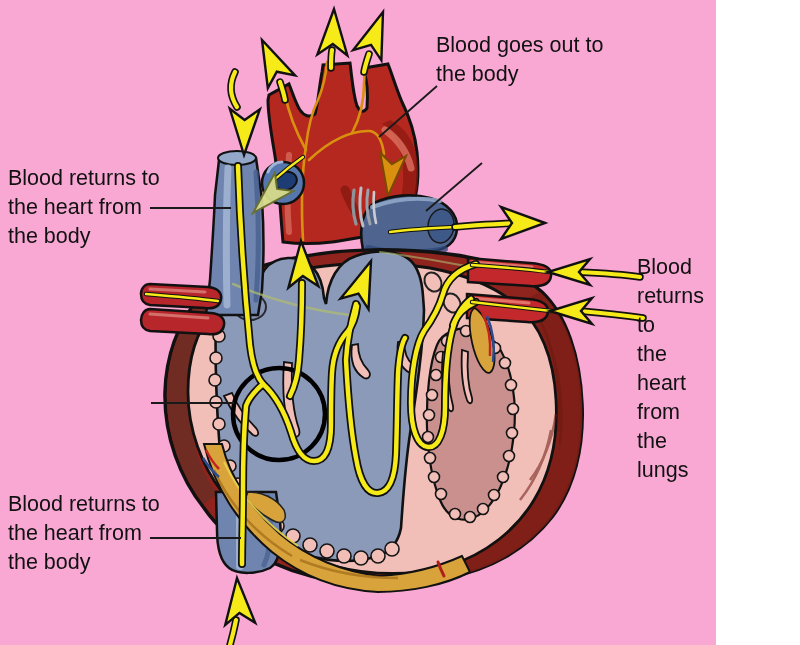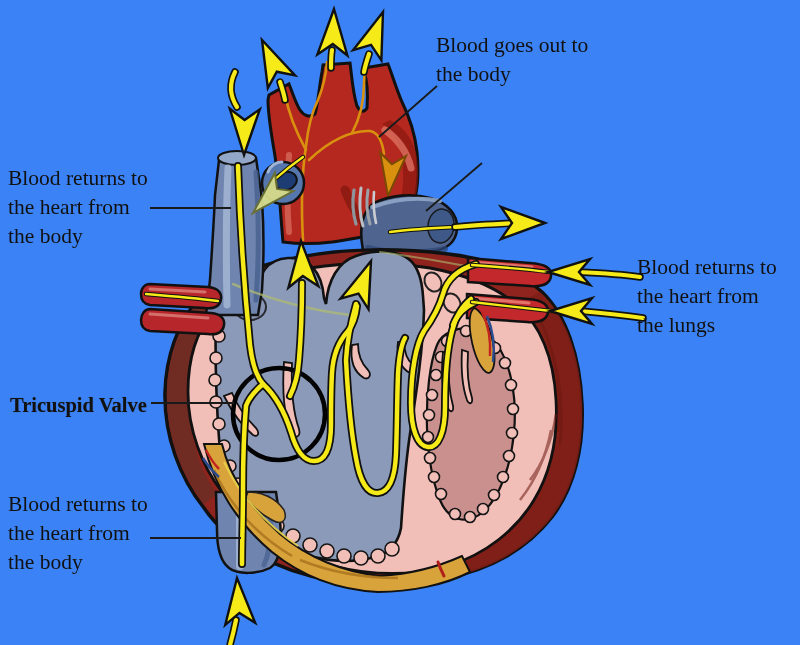--- a/index.html
+++ b/index.html
@@ -1,17 +1,17 @@
 <!DOCTYPE html>
 <html><head>
 <meta charset="utf-8">
 <style>
   html,body{margin:0;padding:0;background:#fff;}
-  #stage{position:relative;width:800px;height:645px;background:#3b82f6;overflow:hidden;
-         font-family:Liberation Serif, serif;}
+  #stage{position:relative;width:716px;height:645px;background:#f9a8d4;overflow:hidden;
+         font-family:Liberation Sans, sans-serif;}
   #art{position:absolute;left:0;top:0;}
   .lbl{position:absolute;color:#111;font-size:21.5px;line-height:29px;white-space:pre-line;}
   .lbl.bold{font-weight:bold;font-size:20.5px;text-shadow:0 0 1px rgba(60,60,60,.45);}
 </style>
 </head>
 <body>
 
 <div id="stage">
 <svg id="art" width="800" height="645" viewBox="0 0 800 645">
 
@@ -315,17 +315,16 @@
 </svg>
 
   <div class="lbl" style="left:436px;top:31px">Blood goes out to
 the body</div>
   <div class="lbl" style="left:8px;top:164px">Blood returns to
 the heart from
 the body</div>
   <div class="lbl" style="left:637px;top:253px">Blood returns to
 the heart from
 the lungs</div>
-  <div class="lbl bold" style="left:10px;top:391px">Tricuspid Valve</div>
   <div class="lbl" style="left:8px;top:490px">Blood returns to
 the heart from
 the body</div>
 </div>
 
 </body></html>

